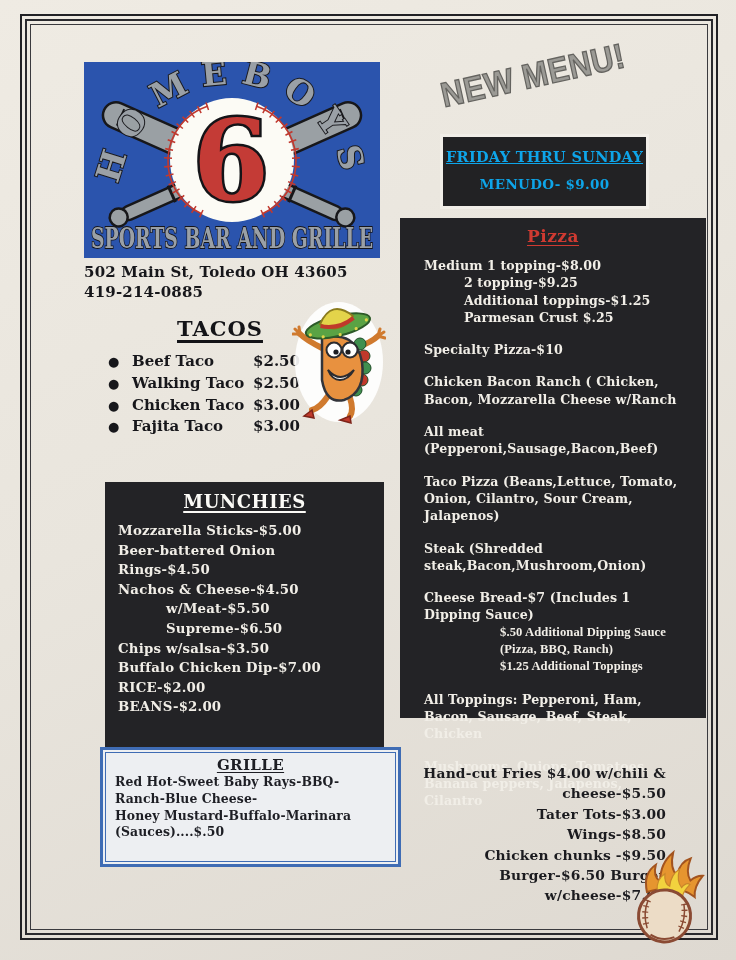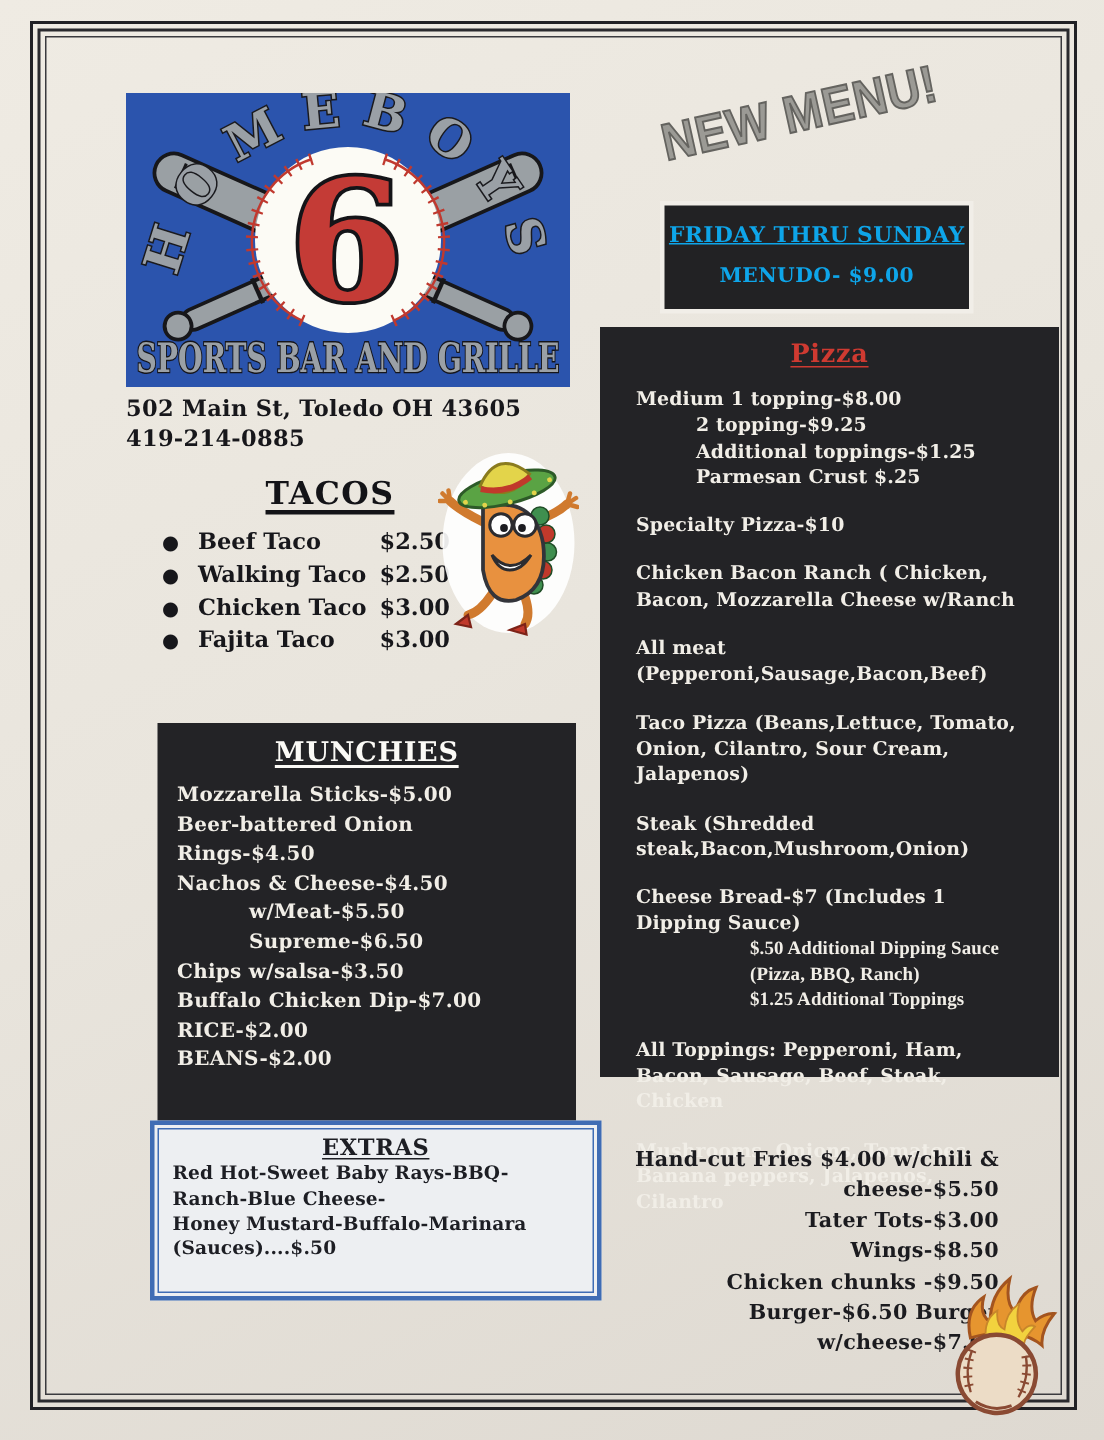--- a/index.html
+++ b/index.html
@@ -228,21 +228,21 @@
     <div class="ln gap">Cheese Bread-$7 (Includes 1 Dipping Sauce)</div>
     <div class="ln ind2">$.50 Additional Dipping Sauce</div>
     <div class="ln ind2">(Pizza, BBQ, Ranch)</div>
     <div class="ln ind2">$1.25 Additional Toppings</div>
     <div class="ln gap">All Toppings: Pepperoni, Ham, Bacon, Sausage, Beef, Steak, Chicken</div>
     <div class="ln gap">Mushrooms, Onions, Tomatoes, Banana peppers, Jalapenos, Cilantro</div>
   </div>
 
   <div class="abs extras">
     <div class="inner">
-      <div class="t">EXTRAS</div>
+      <div class="t">GRILLE</div>
       <div class="ln">Red Hot-Sweet Baby Rays-BBQ-Ranch-Blue Cheese-</div>
       <div class="ln">Honey Mustard-Buffalo-Marinara (Sauces)....$.50</div>
     </div>
   </div>
 
   <div class="abs sides">
     <div>Hand-cut Fries $4.00 w/chili &amp; cheese-$5.50</div>
     <div>Tater Tots-$3.00</div>
     <div>Wings-$8.50</div>
     <div>Chicken chunks -$9.50</div>

